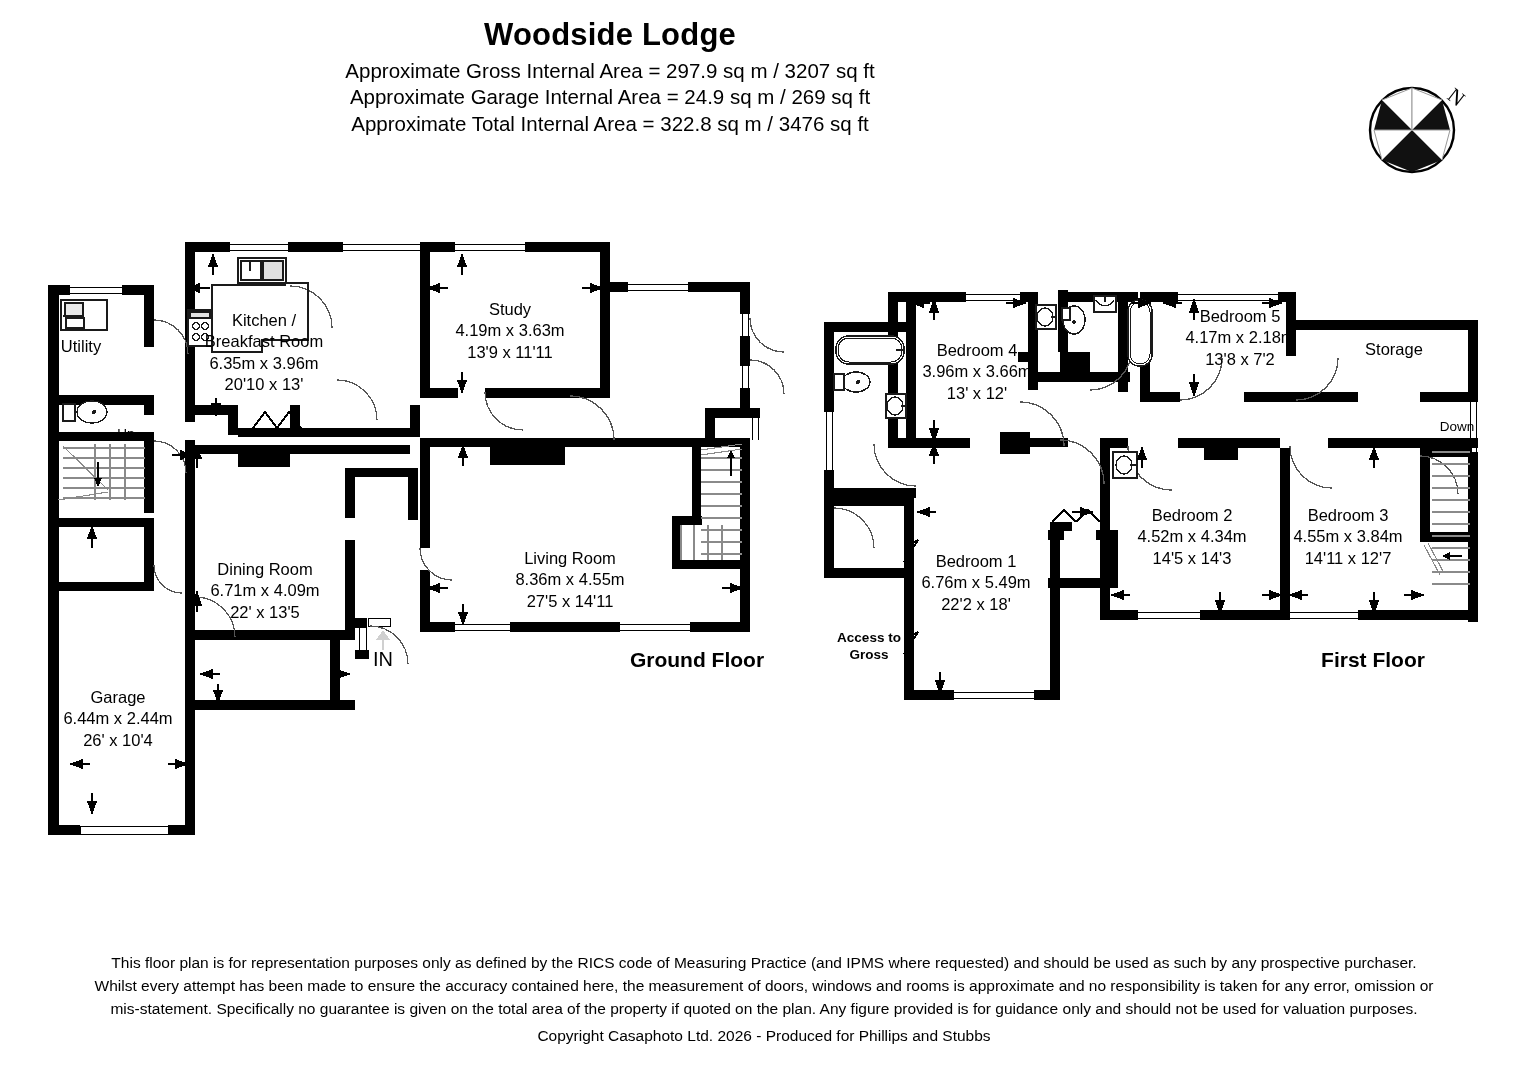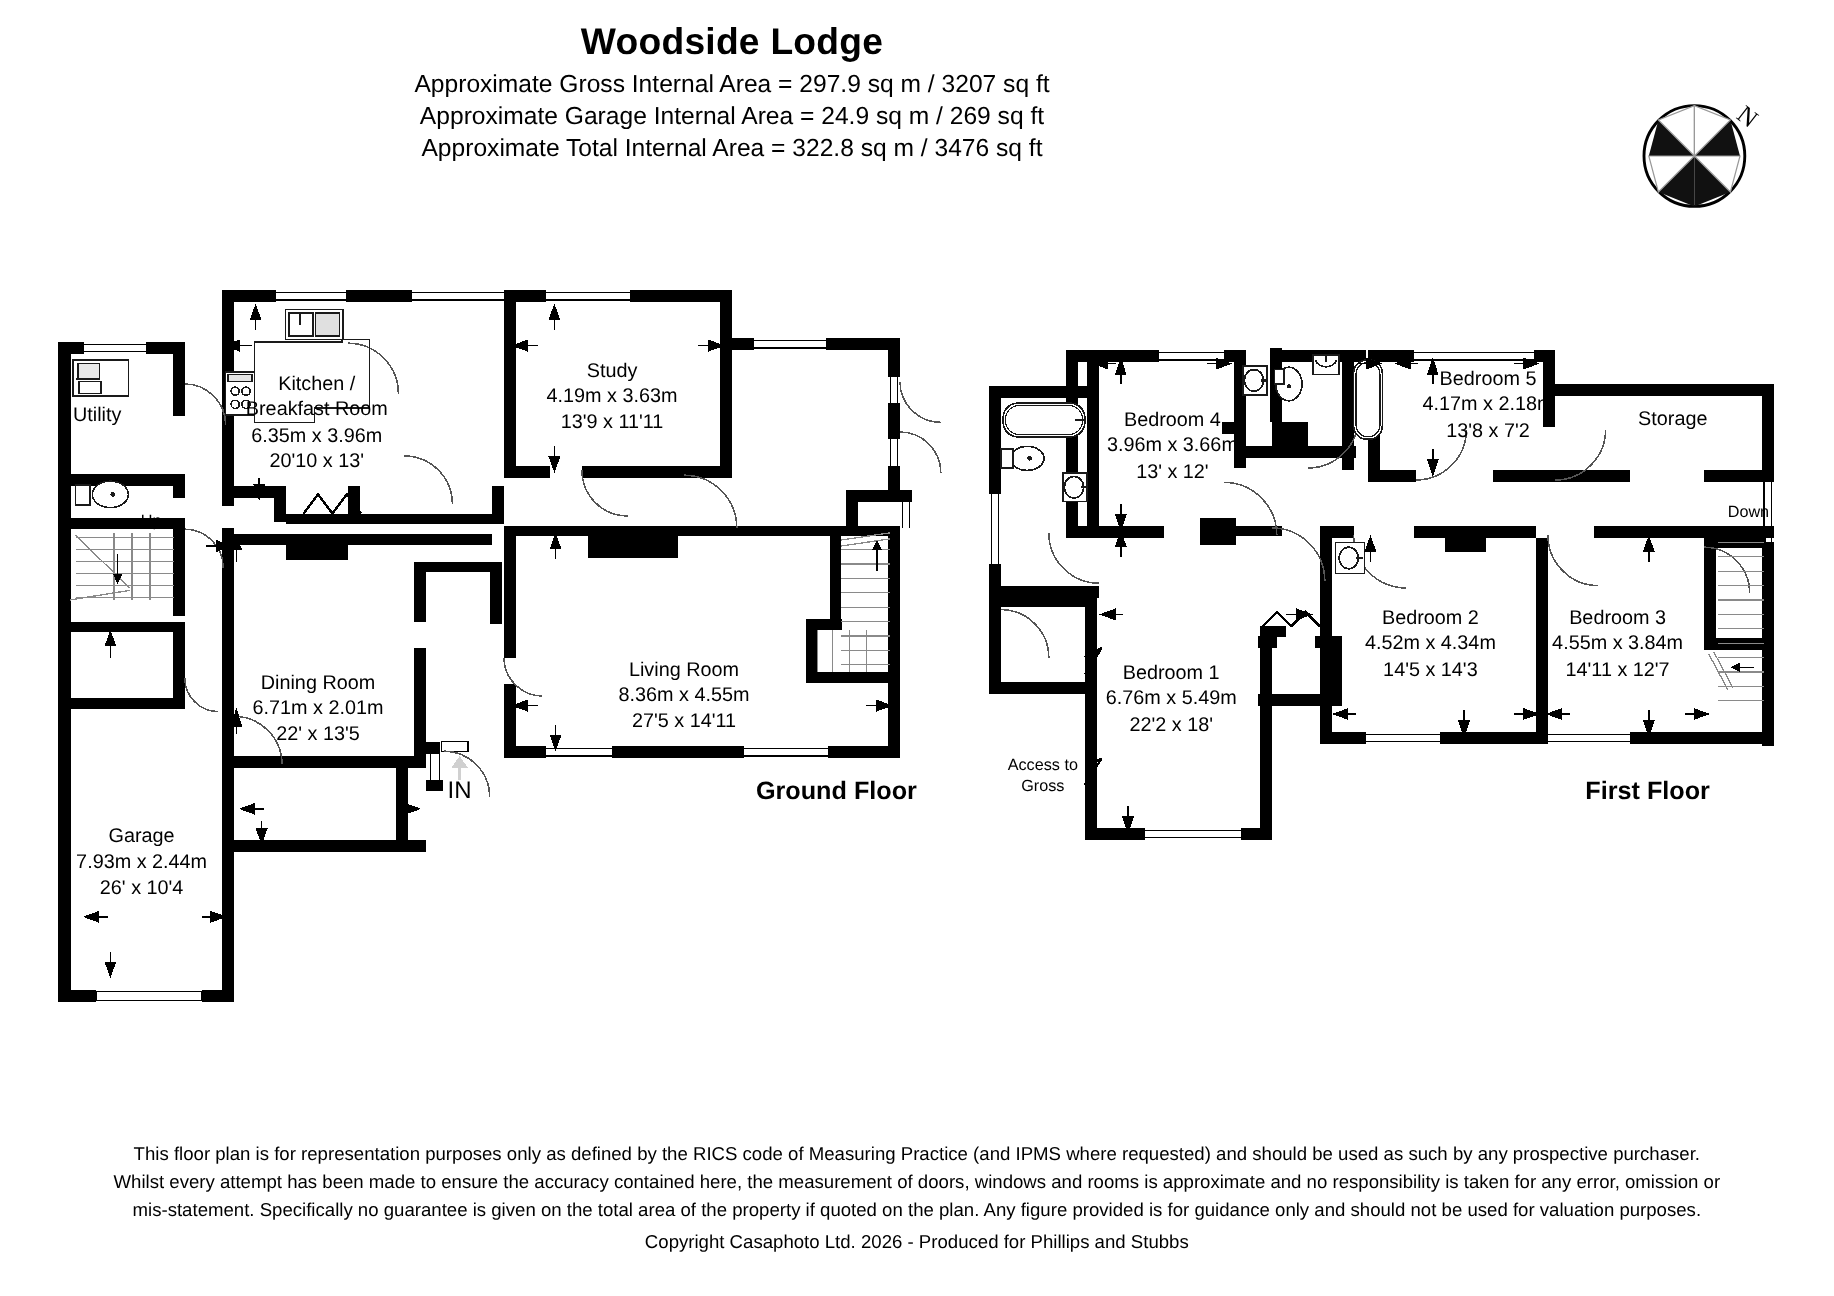--- a/index.html
+++ b/index.html
@@ -698,27 +698,27 @@
 </div>
 
 <div class="room-label" style="left:570px; top:516px;margin-top:32px;">
   <span class="rl-name">Living Room</span>
   <span class="rl-m">8.36m x 4.55m</span>
   <span class="rl-ft">27'5 x 14'11</span>
 </div>
 
 <div class="room-label" style="left:265px; top:559px;">
   <span class="rl-name">Dining Room</span>
-  <span class="rl-m">6.71m x 2.01m</span>
+  <span class="rl-m">6.71m x 4.09m</span>
   <span class="rl-ft">22' x 13'5</span>
 </div>
 
 <div class="room-label" style="left:118px; top:648px;margin-top:39px;">
   <span class="rl-name">Garage</span>
-  <span class="rl-m">7.93m x 2.44m</span>
+  <span class="rl-m">6.44m x 2.44m</span>
   <span class="rl-ft">26' x 10'4</span>
 </div>
 
 <div class="room-label" style="left:81px; top:336px;">
   <span class="rl-name">Utility</span>
 </div>
 
 <div class="small-label" style="left:126px; top:425px;">Up</div>
 
 <div class="in-label" style="left:383px; top:648px;">IN</div>
@@ -752,21 +752,21 @@
   <span class="rl-m">4.52m x 4.34m</span>
   <span class="rl-ft">14'5 x 14'3</span>
 </div>
 
 <div class="room-label" style="left:1348px; top:505px;">
   <span class="rl-name">Bedroom 3</span>
   <span class="rl-m">4.55m x 3.84m</span>
   <span class="rl-ft">14'11 x 12'7</span>
 </div>
 
-<div class="small-label" style="left:869px; top:629px;">
+<div class="small-label" style="left:869px; top:629px;font-weight:bold;">
   <span style="display:block;">Access to</span>
   <span style="display:block;">Gross</span>
 </div>
 
 <div class="small-label" style="left:1457px; top:418px;">Down</div>
 
 <div class="floor-title" style="left:1373px; top:648px;">First Floor</div>
 
 <div id="footer">
   <p id="disclaimer">This floor plan is for representation purposes only as defined by the RICS code of Measuring Practice (and IPMS where requested) and should be used as such by any prospective purchaser. Whilst every attempt has been made to ensure the accuracy contained here, the measurement of doors, windows and rooms is approximate and no responsibility is taken for any error, omission or mis-statement. Specifically no guarantee is given on the total area of the property if quoted on the plan. Any figure provided is for guidance only and should not be used for valuation purposes.</p>

